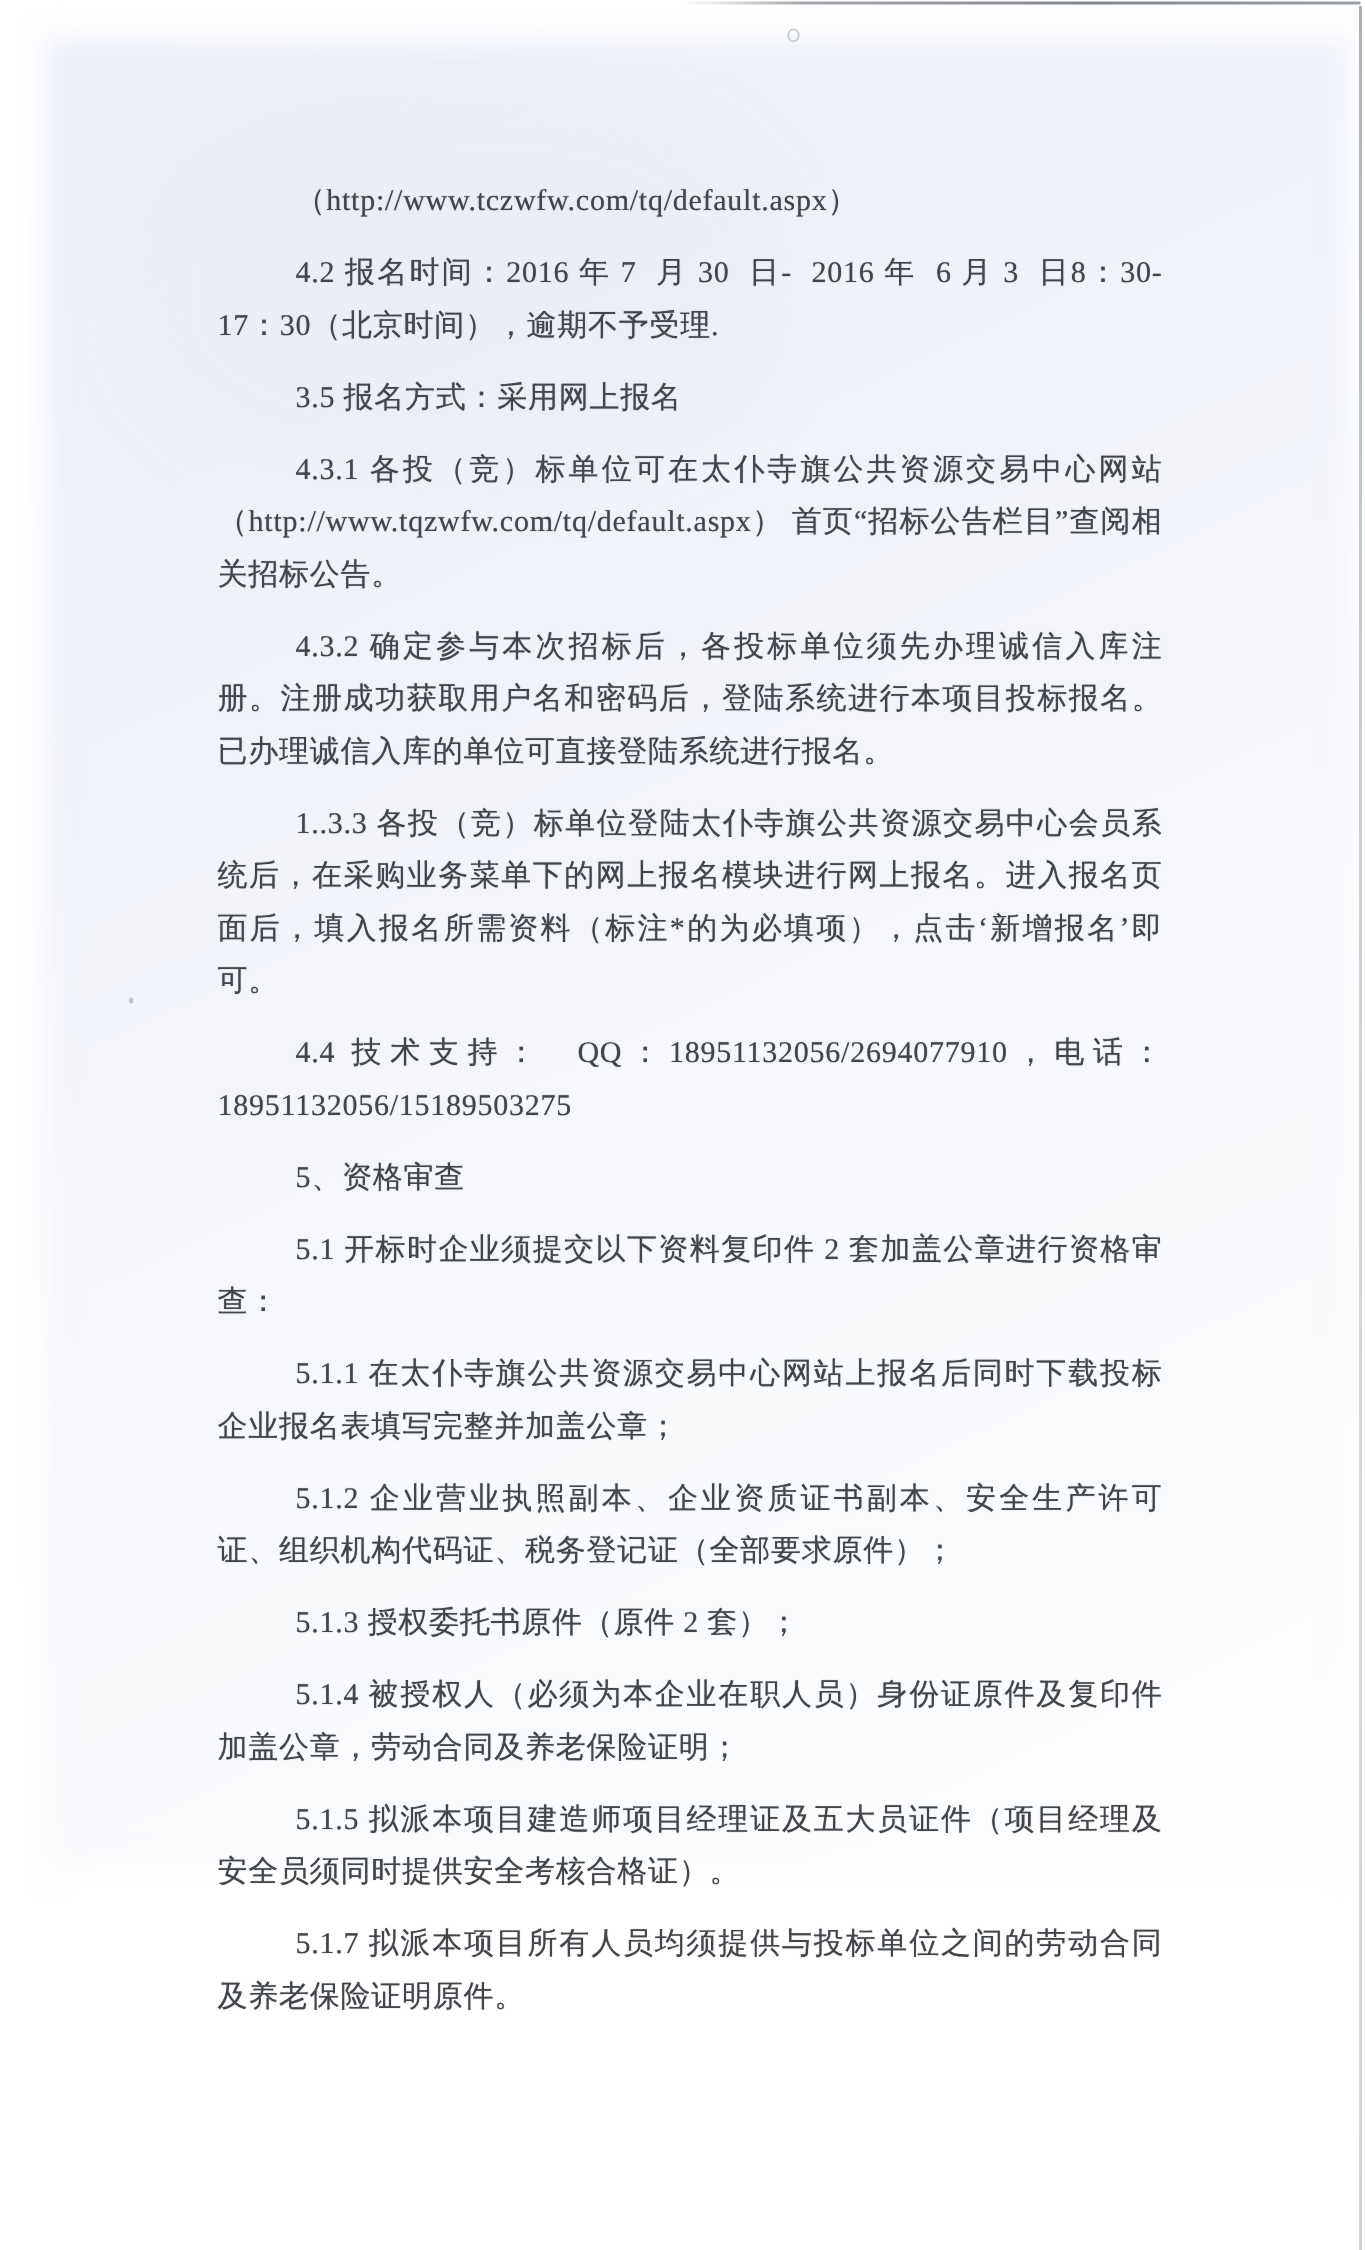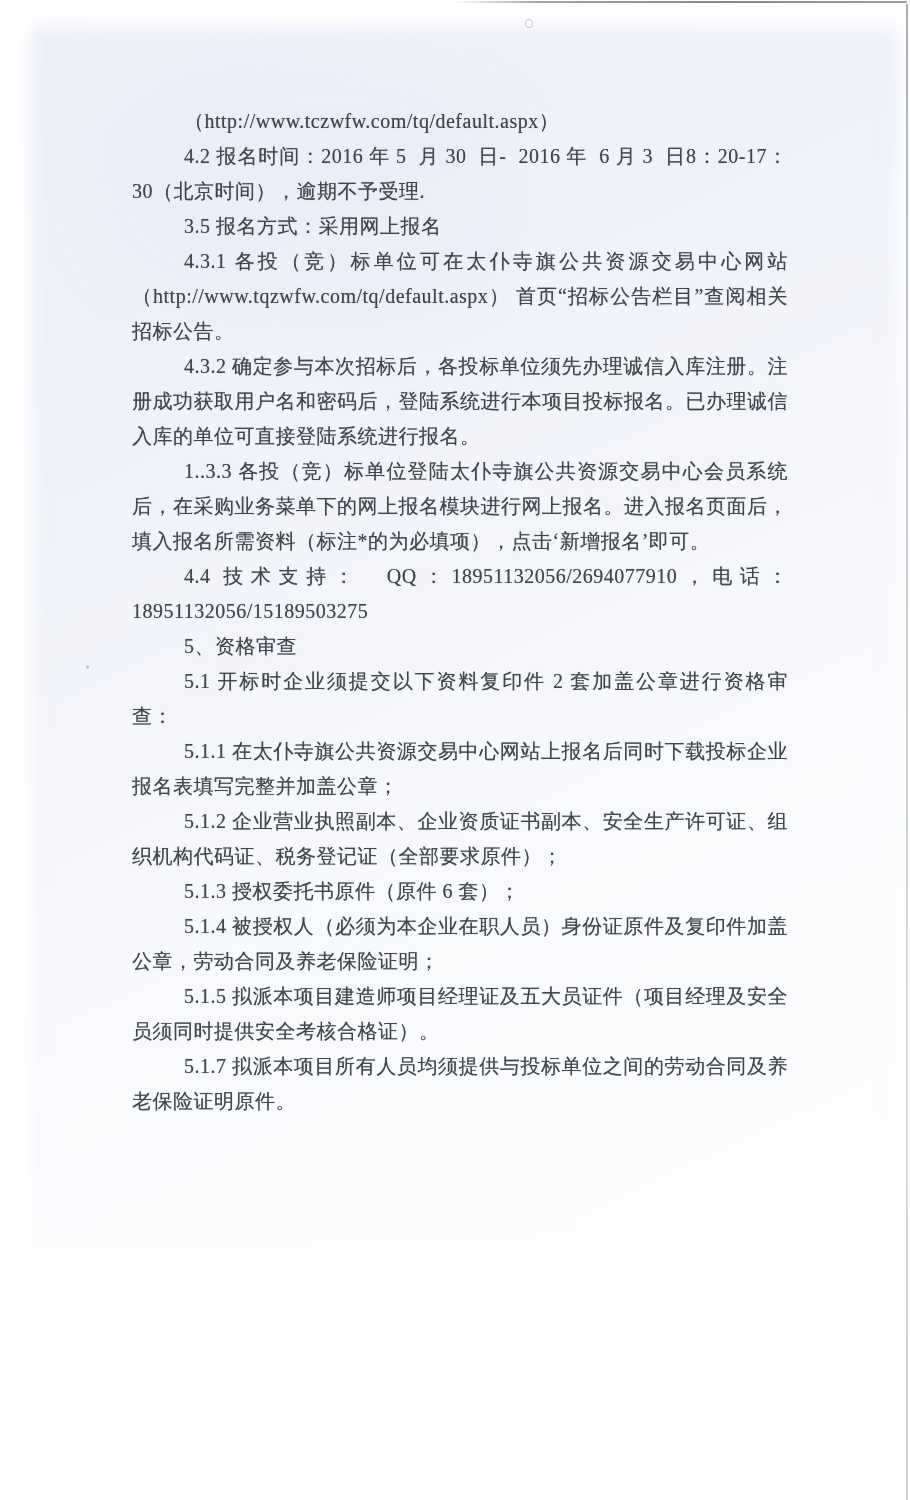--- a/index.html
+++ b/index.html
@@ -79,21 +79,21 @@
     top: 104px;
     width: 656px;
     color: #42464b;
     font-size: 20px;
     line-height: 35px;
     letter-spacing: 0.5px;
     text-align: justify;
     text-shadow: 0 0 0.7px rgba(66, 70, 75, 0.6);
   }
   .content p {
-    margin: 0;
+    margin: 13px;
     text-indent: 52px;
     white-space: pre-wrap;
     word-break: normal;
   }
   .content p.heading {
     font-weight: normal;
   }
 </style>
 </head>
 <body>
@@ -101,28 +101,28 @@
 <div class="page">
   <div class="scan-tint"></div>
   <div class="scan-tint-2"></div>
   <div class="edge-top"></div>
   <div class="edge-right"></div>
   <div class="speck-1"></div>
   <div class="speck-2"></div>
 
   <div class="content">
     <p>（http://www.tczwfw.com/tq/default.aspx）</p>
-    <p>4.2 报名时间：2016 年 5  月 30  日-  2016 年  6 月 3  日8：20-17：30（北京时间），逾期不予受理.</p>
+    <p>4.2 报名时间：2016 年 7  月 30  日-  2016 年  6 月 3  日8：30-17：30（北京时间），逾期不予受理.</p>
     <p>3.5 报名方式：采用网上报名</p>
     <p>4.3.1 各投（竞）标单位可在太仆寺旗公共资源交易中心网站（http://www.tqzwfw.com/tq/default.aspx） 首页“招标公告栏目”查阅相关招标公告。</p>
     <p>4.3.2 确定参与本次招标后，各投标单位须先办理诚信入库注册。注册成功获取用户名和密码后，登陆系统进行本项目投标报名。已办理诚信入库的单位可直接登陆系统进行报名。</p>
     <p>1..3.3 各投（竞）标单位登陆太仆寺旗公共资源交易中心会员系统后，在采购业务菜单下的网上报名模块进行网上报名。进入报名页面后，填入报名所需资料（标注*的为必填项），点击‘新增报名’即可。</p>
     <p>4.4 技术支持：  QQ：18951132056/2694077910，电话：18951132056/15189503275</p>
     <p class="heading">5、资格审查</p>
     <p>5.1 开标时企业须提交以下资料复印件 2 套加盖公章进行资格审查：</p>
     <p>5.1.1 在太仆寺旗公共资源交易中心网站上报名后同时下载投标企业报名表填写完整并加盖公章；</p>
     <p>5.1.2 企业营业执照副本、企业资质证书副本、安全生产许可证、组织机构代码证、税务登记证（全部要求原件）；</p>
-    <p>5.1.3 授权委托书原件（原件 6 套）；</p>
+    <p>5.1.3 授权委托书原件（原件 2 套）；</p>
     <p>5.1.4 被授权人（必须为本企业在职人员）身份证原件及复印件加盖公章，劳动合同及养老保险证明；</p>
     <p>5.1.5 拟派本项目建造师项目经理证及五大员证件（项目经理及安全员须同时提供安全考核合格证）。</p>
     <p>5.1.7 拟派本项目所有人员均须提供与投标单位之间的劳动合同及养老保险证明原件。</p>
   </div>
 </div>
 
 </body></html>

